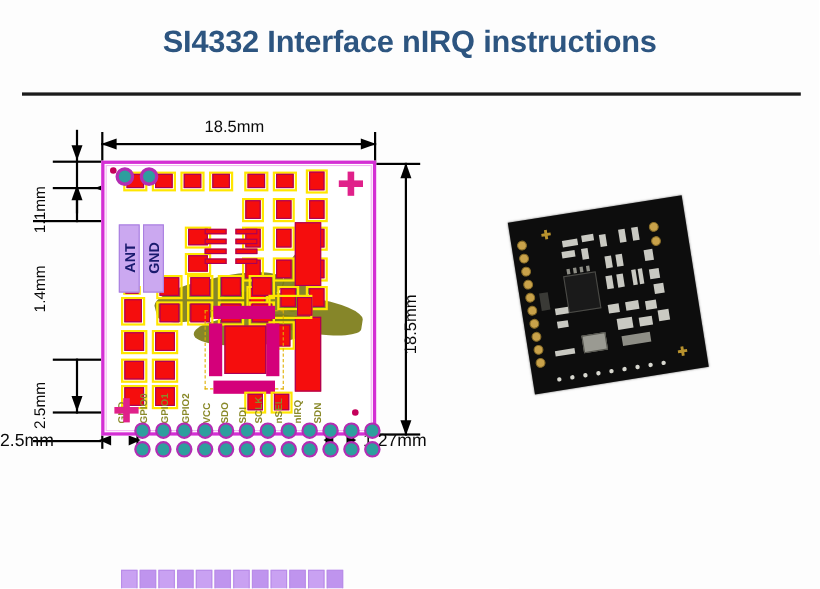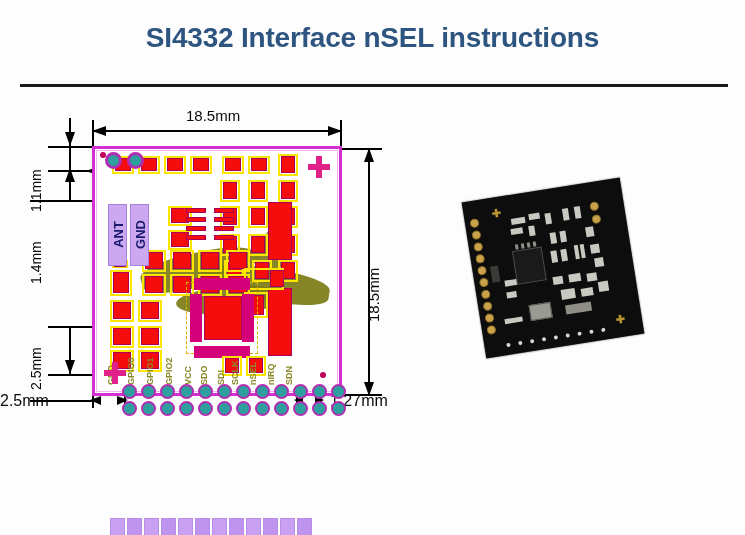--- a/index.html
+++ b/index.html
@@ -283,21 +283,21 @@
     font-size: 11px;
     font-weight: bold;
     font-family: "Liberation Sans", sans-serif;
   }
 </style>
 </head>
 <body>
 
 <div id="page">
 
-  <div id="title">SI4332 Interface nSEL instructions</div>
+  <div id="title">SI4332 Interface nIRQ instructions</div>
   <div id="title-rule"></div>
 
   <div id="diagram">
 
     <div class="dimline" style="left:92px; top:30px; width:250px; height:2px;"></div>
     <div class="dimline" style="left:92px; top:20px; width:2px; height:28px;"></div>
     <div class="dimline" style="left:340px; top:20px; width:2px; height:28px;"></div>
     <svg style="position:absolute; left:92px; top:24px; width:250px; height:14px;">
       <polygon points="0,7 14,2 14,12" fill="#000"></polygon>
       <polygon points="250,7 236,2 236,12" fill="#000"></polygon>

